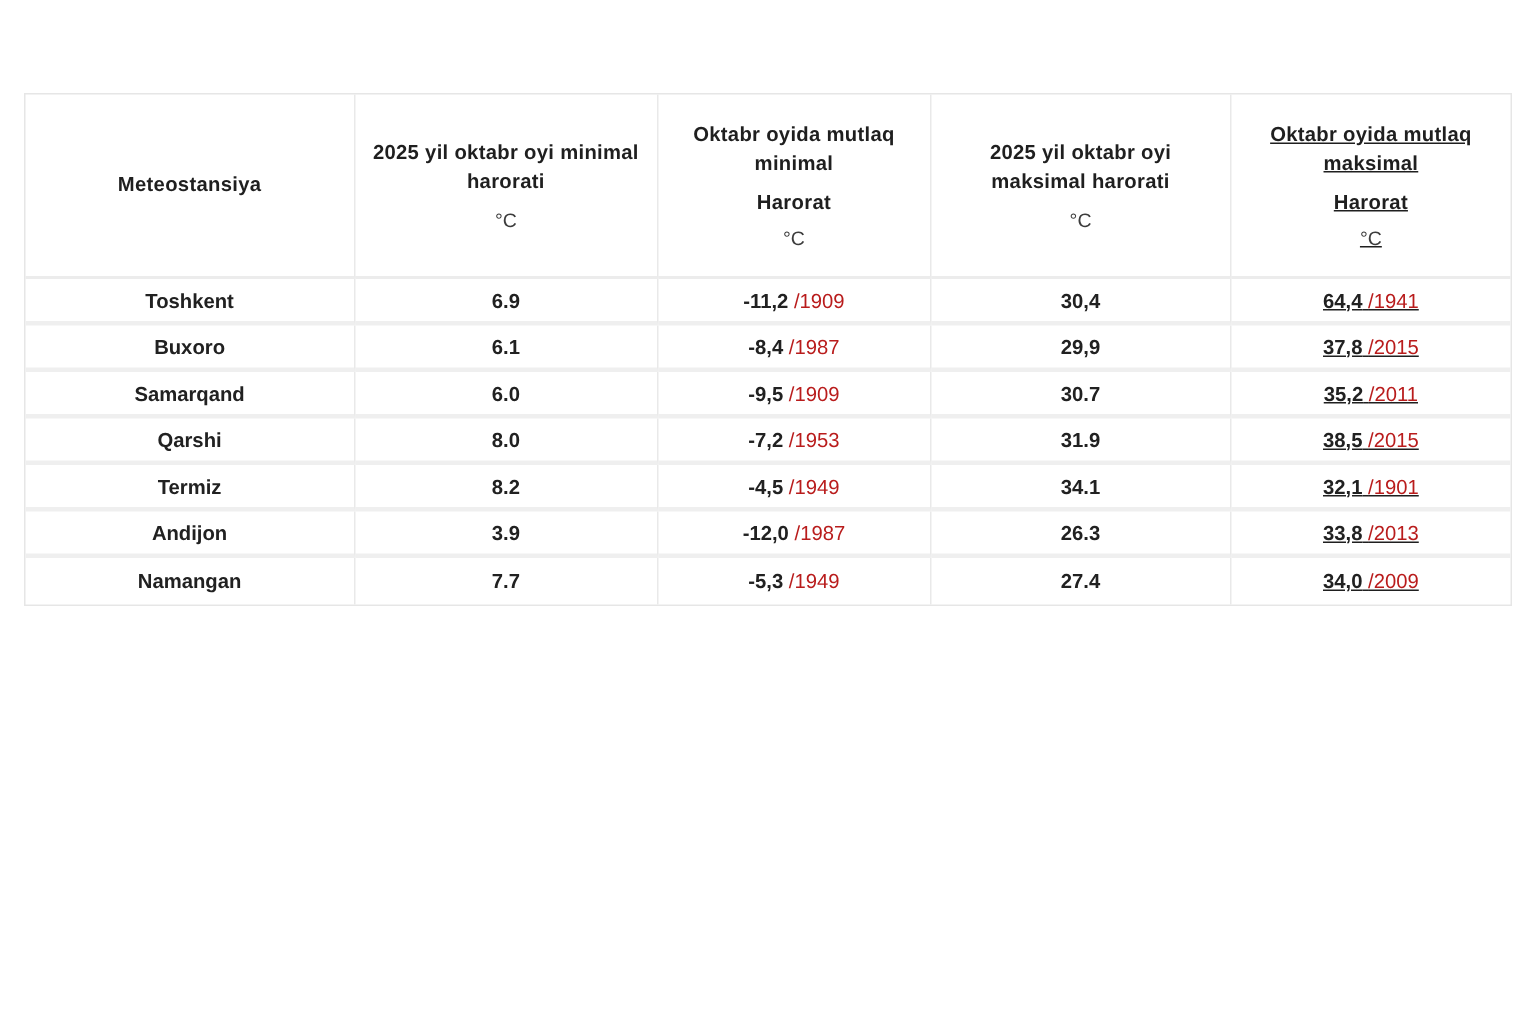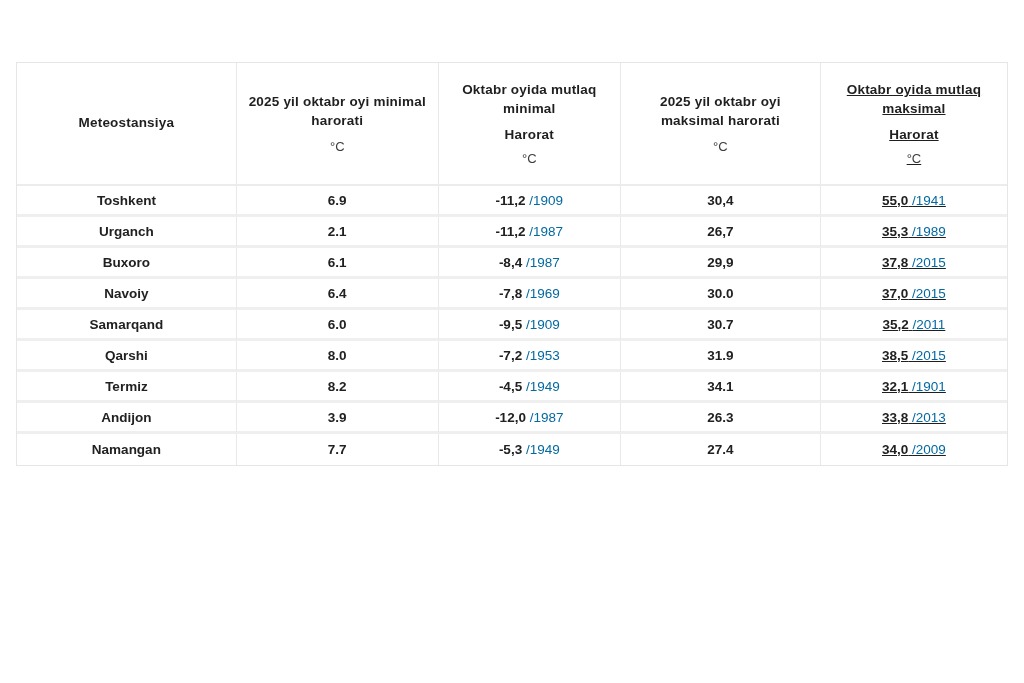--- a/index.html
+++ b/index.html
@@ -52,21 +52,21 @@
   .th-stack span:empty { display: none; }
   tbody td {
     height: 31px;
     border-bottom: 3px solid #efefef;
     font-size: 13.5px;
     padding: 0 6px;
     white-space: nowrap;
   }
   tbody tr:last-child td { border-bottom: none; }
   .station, .val { font-weight: 700; color: #212121; }
-  .year { font-weight: 400; color: #0369a1; }
+  .year { font-weight: 400; color: #b91c1c; }
 </style>
 </head>
 <body>
 
 <div class="page">
   <table class="temp-table">
     <colgroup>
       <col class="c1">
         <col class="c2">
         <col class="c3">
@@ -121,78 +121,40 @@
           <span class="val">6.9</span>
         </td>
         <td>
           <span class="val">-11,2</span>
           <span class="year">/1909</span>
         </td>
         <td>
           <span class="val">30,4</span>
         </td>
         <td>
-          <span class="val">55,0</span>
+          <span class="val">64,4</span>
           <span class="year">/1941</span>
-        </td>
-      </tr>
-        <tr>
-        <td>
-          <span class="station">Urganch</span>
-        </td>
-        <td>
-          <span class="val">2.1</span>
-        </td>
-        <td>
-          <span class="val">-11,2</span>
-          <span class="year">/1987</span>
-        </td>
-        <td>
-          <span class="val">26,7</span>
-        </td>
-        <td>
-          <span class="val">35,3</span>
-          <span class="year">/1989</span>
         </td>
       </tr>
         <tr>
         <td>
           <span class="station">Buxoro</span>
         </td>
         <td>
           <span class="val">6.1</span>
         </td>
         <td>
           <span class="val">-8,4</span>
           <span class="year">/1987</span>
         </td>
         <td>
           <span class="val">29,9</span>
         </td>
         <td>
           <span class="val">37,8</span>
-          <span class="year">/2015</span>
-        </td>
-      </tr>
-        <tr>
-        <td>
-          <span class="station">Navoiy</span>
-        </td>
-        <td>
-          <span class="val">6.4</span>
-        </td>
-        <td>
-          <span class="val">-7,8</span>
-          <span class="year">/1969</span>
-        </td>
-        <td>
-          <span class="val">30.0</span>
-        </td>
-        <td>
-          <span class="val">37,0</span>
           <span class="year">/2015</span>
         </td>
       </tr>
         <tr>
         <td>
           <span class="station">Samarqand</span>
         </td>
         <td>
           <span class="val">6.0</span>
         </td>

